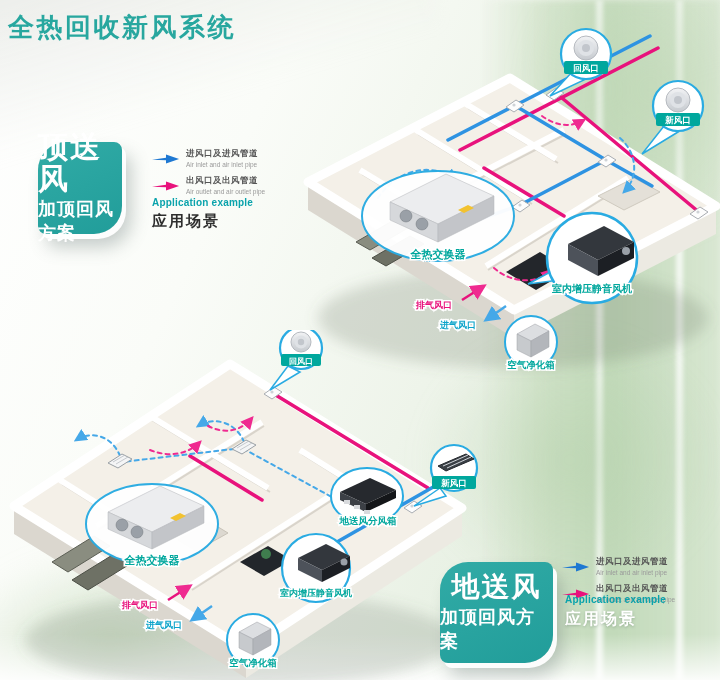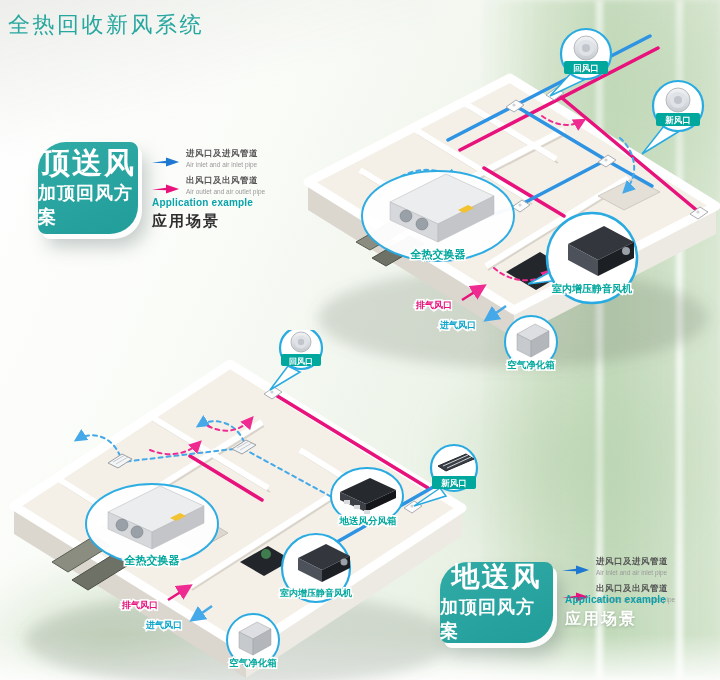--- a/index.html
+++ b/index.html
@@ -15,37 +15,37 @@
   .bg-blob{border-radius:50%;filter:blur(14px);}
   .bg-blob.b1{left:-50px;top:550px;width:320px;height:220px;background:radial-gradient(closest-side,rgba(188,213,176,.7),rgba(188,213,176,0));}
   .bg-blob.b2{left:520px;top:-60px;width:260px;height:300px;background:radial-gradient(closest-side,rgba(186,212,175,.5),rgba(186,212,175,0));}
   .bg-blob.b3{left:420px;top:330px;width:300px;height:260px;background:radial-gradient(closest-side,rgba(176,206,166,.45),rgba(176,206,166,0));}
   .bg-curtain{left:-90px;top:-140px;width:520px;height:330px;transform:rotate(-17deg);
     background:linear-gradient(180deg,rgba(221,224,218,.85),rgba(255,255,255,0) 75%);filter:blur(7px);}
   .bg-bottomfade{left:0;bottom:0;width:720px;height:46px;
     background:linear-gradient(180deg,rgba(255,255,255,0),rgba(255,255,255,.9));}
 
   .header{position:absolute;left:8px;top:10px;width:420px;}
-  .title{font-size:22px;font-weight:normal;letter-spacing:2.5px;color:#28a79f;}
+  .title{font-size:26px;font-weight:bold;letter-spacing:2.5px;color:#28a79f;}
   .subtitle{margin-top:7px;font-size:12.5px;line-height:20px;color:#4a4a4a;font-weight:500;letter-spacing:.4px;}
 
   .scheme{position:absolute;background:linear-gradient(155deg,#31aba6,#219d9a);
     border-radius:28px 8px 28px 8px;color:#fff;display:flex;flex-direction:column;
     align-items:center;justify-content:center;
     box-shadow:4px 5px 0 rgba(255,255,255,.95),9px 13px 18px rgba(80,100,95,.32);}
-  .scheme-top{left:38px;top:142px;width:100px;height:92px;}
-  .scheme-bottom{left:440px;top:562px;width:113px;height:81px;}
+  .scheme-top{left:38px;top:142px;width:84px;height:92px;}
+  .scheme-bottom{left:440px;top:562px;width:113px;height:101px;}
   .scheme-name{font-size:30px;font-weight:bold;letter-spacing:2px;line-height:1.05;}
   .scheme-bottom .scheme-name{font-size:28px;}
   .scheme-plan{font-size:18px;letter-spacing:1px;margin-top:3px;font-weight:bold;}
 
   .legend{position:absolute;display:flex;flex-direction:column;gap:7px;}
   .legend-top{left:152px;top:148px;}
   .legend-bottom{left:562px;top:556px;}
-  .legend-row{display:flex;align-items:flex-end;gap:6px;}
+  .legend-row{display:flex;align-items:center;gap:6px;}
   .legend-arrow{width:28px;height:12px;flex:0 0 auto;margin-top:1px;}
   .legend-texts{display:flex;flex-direction:column;}
   .legend-zh{font-size:8.5px;font-weight:bold;color:#555;letter-spacing:.5px;}
   .legend-en{font-size:6.5px;color:#9a9a9a;margin-top:1px;}
 
   .appblock{position:absolute;}
   .appblock-top{left:152px;top:197px;}
   .appblock-bottom{left:565px;top:594px;}
   .app-en{font-size:10px;font-weight:bold;color:#0aa3ac;letter-spacing:.2px;}
   .app-zh{font-size:15px;font-weight:bold;color:#2e2e2e;letter-spacing:2px;margin-top:4px;}

